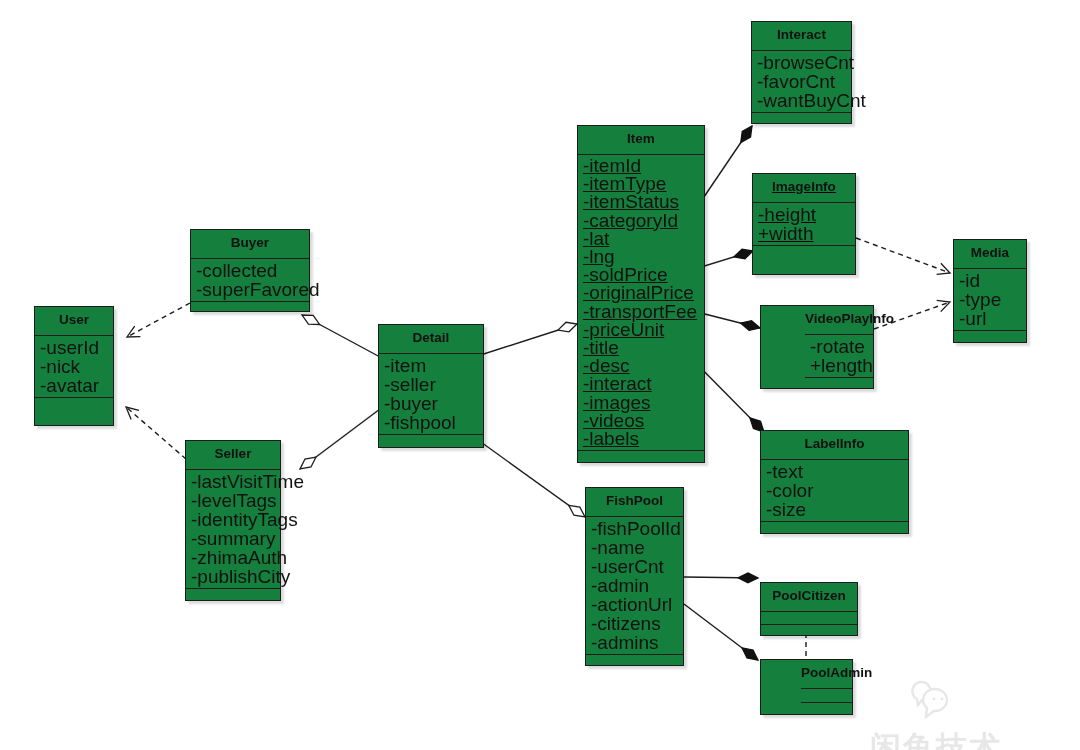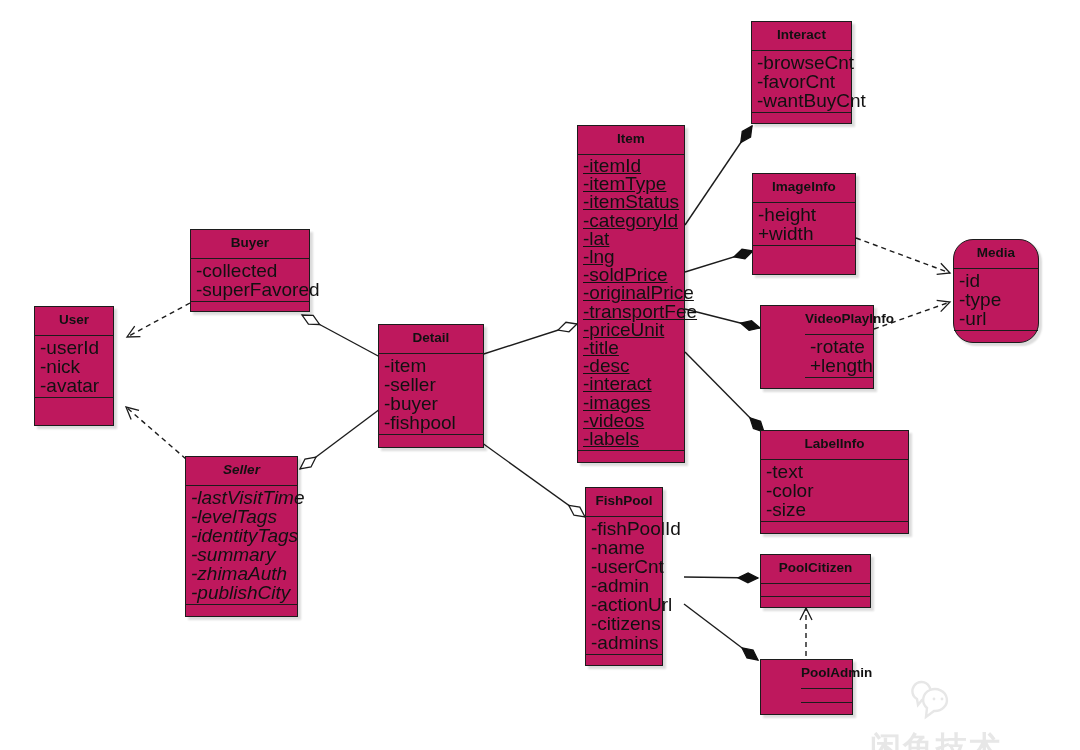--- a/index.html
+++ b/index.html
@@ -1,19 +1,19 @@
 <!DOCTYPE html>
 <html><head>
 <meta charset="utf-8">
 <style>
   html,body{margin:0;padding:0;background:#ffffff;}
   .canvas{position:relative;width:1080px;height:750px;background:#ffffff;overflow:hidden;
           font-family:"Liberation Sans","DejaVu Sans",sans-serif;}
   svg.edges{position:absolute;left:0;top:0;width:1080px;height:750px;}
-  .uml-class{position:absolute;background:#be185d;border:1.6px solid #1c1c1c;box-sizing:border-box;
+  .uml-class{position:absolute;background:#15803d;border:1.6px solid #1c1c1c;box-sizing:border-box;
              box-shadow:3px 3px 2px rgba(0,0,0,0.14);}
   .cls-title{height:29px;line-height:26px;text-align:center;font-weight:bold;font-size:13.5px;
              color:#111;border-bottom:1.6px solid #1c1c1c;box-sizing:border-box;}
   .cls-attrs{padding:2px 3px 2px 5px;font-size:19px;line-height:19px;color:#111;white-space:nowrap;}
   .tight .cls-attrs{line-height:18.2px;text-decoration:underline;}
   .cls-footer{border-top:1.6px solid #1c1c1c;box-sizing:border-box;}
   .cls-row{border-top:1.6px solid #1c1c1c;box-sizing:border-box;}
   .cls-row.first{border-top:none;}
   .watermark{position:absolute;left:870px;top:676px;display:flex;align-items:center;gap:12px;flex-direction:column;}
   .watermark-text{font-size:31px;font-weight:bold;letter-spacing:2px;color:#e7e7e7;line-height:1;}
@@ -66,21 +66,21 @@
 
   <div class="uml-class" style="left:190px;top:229px;width:120px;">
     <div class="cls-title">Buyer</div>
     <div class="cls-attrs">
       <div class="attr">-collected</div>
       <div class="attr">-superFavored</div>
     </div>
     <div class="cls-footer" style="height:10px;"></div>
   </div>
 
-  <div class="uml-class" style="left:185px;top:456px;width:113px;font-style:italic;">
+  <div class="uml-class" style="left:185px;top:440px;width:96px;">
     <div class="cls-title">Seller</div>
     <div class="cls-attrs">
       <div class="attr">-lastVisitTime</div>
       <div class="attr">-levelTags</div>
       <div class="attr">-identityTags</div>
       <div class="attr">-summary</div>
       <div class="attr">-zhimaAuth</div>
       <div class="attr">-publishCity</div>
     </div>
     <div class="cls-footer" style="height:12px;"></div>
@@ -90,21 +90,21 @@
     <div class="cls-title">Detail</div>
     <div class="cls-attrs">
       <div class="attr">-item</div>
       <div class="attr">-seller</div>
       <div class="attr">-buyer</div>
       <div class="attr">-fishpool</div>
     </div>
     <div class="cls-footer" style="height:13px;"></div>
   </div>
 
-  <div class="uml-class tight" style="left:577px;top:125px;width:108px;">
+  <div class="uml-class tight" style="left:577px;top:125px;width:128px;">
     <div class="cls-title">Item</div>
     <div class="cls-attrs">
       <div class="attr">-itemId</div>
       <div class="attr">-itemType</div>
       <div class="attr">-itemStatus</div>
       <div class="attr">-categoryId</div>
       <div class="attr">-lat</div>
       <div class="attr">-lng</div>
       <div class="attr">-soldPrice</div>
       <div class="attr">-originalPrice</div>
@@ -123,73 +123,73 @@
   <div class="uml-class" style="left:751px;top:21px;width:101px;">
     <div class="cls-title">Interact</div>
     <div class="cls-attrs">
       <div class="attr">-browseCnt</div>
       <div class="attr">-favorCnt</div>
       <div class="attr">-wantBuyCnt</div>
     </div>
     <div class="cls-footer" style="height:11px;"></div>
   </div>
 
-  <div class="uml-class" style="left:752px;top:173px;width:104px;">
+  <div class="uml-class" style="left:752px;top:173px;width:104px;text-decoration:underline;">
     <div class="cls-title">ImageInfo</div>
     <div class="cls-attrs">
       <div class="attr">-height</div>
       <div class="attr">+width</div>
     </div>
     <div class="cls-footer" style="height:29px;"></div>
   </div>
 
   <div class="uml-class" style="left:760px;top:305px;width:114px;padding-left:44px;">
     <div class="cls-title">VideoPlayInfo</div>
     <div class="cls-attrs">
       <div class="attr">-rotate</div>
       <div class="attr">+length</div>
     </div>
     <div class="cls-footer" style="height:11px;"></div>
   </div>
 
-  <div class="uml-class" style="left:953px;top:239px;width:86px;border-radius:20px;">
+  <div class="uml-class" style="left:953px;top:239px;width:74px;">
     <div class="cls-title">Media</div>
     <div class="cls-attrs">
       <div class="attr">-id</div>
       <div class="attr">-type</div>
       <div class="attr">-url</div>
     </div>
     <div class="cls-footer" style="height:12px;"></div>
   </div>
 
   <div class="uml-class" style="left:760px;top:430px;width:149px;">
     <div class="cls-title">LabelInfo</div>
     <div class="cls-attrs">
       <div class="attr">-text</div>
       <div class="attr">-color</div>
       <div class="attr">-size</div>
     </div>
     <div class="cls-footer" style="height:12px;"></div>
   </div>
 
-  <div class="uml-class" style="left:585px;top:487px;width:78px;">
+  <div class="uml-class" style="left:585px;top:487px;width:99px;">
     <div class="cls-title">FishPool</div>
     <div class="cls-attrs">
       <div class="attr">-fishPoolId</div>
       <div class="attr">-name</div>
       <div class="attr">-userCnt</div>
       <div class="attr">-admin</div>
       <div class="attr">-actionUrl</div>
       <div class="attr">-citizens</div>
       <div class="attr">-admins</div>
     </div>
     <div class="cls-footer" style="height:11px;"></div>
   </div>
 
-  <div class="uml-class" style="left:760px;top:554px;width:111px;">
+  <div class="uml-class" style="left:760px;top:582px;width:98px;">
     <div class="cls-title">PoolCitizen</div>
     <div class="cls-row first" style="height:12px;"></div>
     <div class="cls-row" style="height:11px;"></div>
   </div>
 
   <div class="uml-class" style="left:760px;top:659px;width:93px;padding-left:40px;">
     <div class="cls-title">PoolAdmin</div>
     <div class="cls-row first" style="height:13px;"></div>
     <div class="cls-row" style="height:12px;"></div>
   </div>

